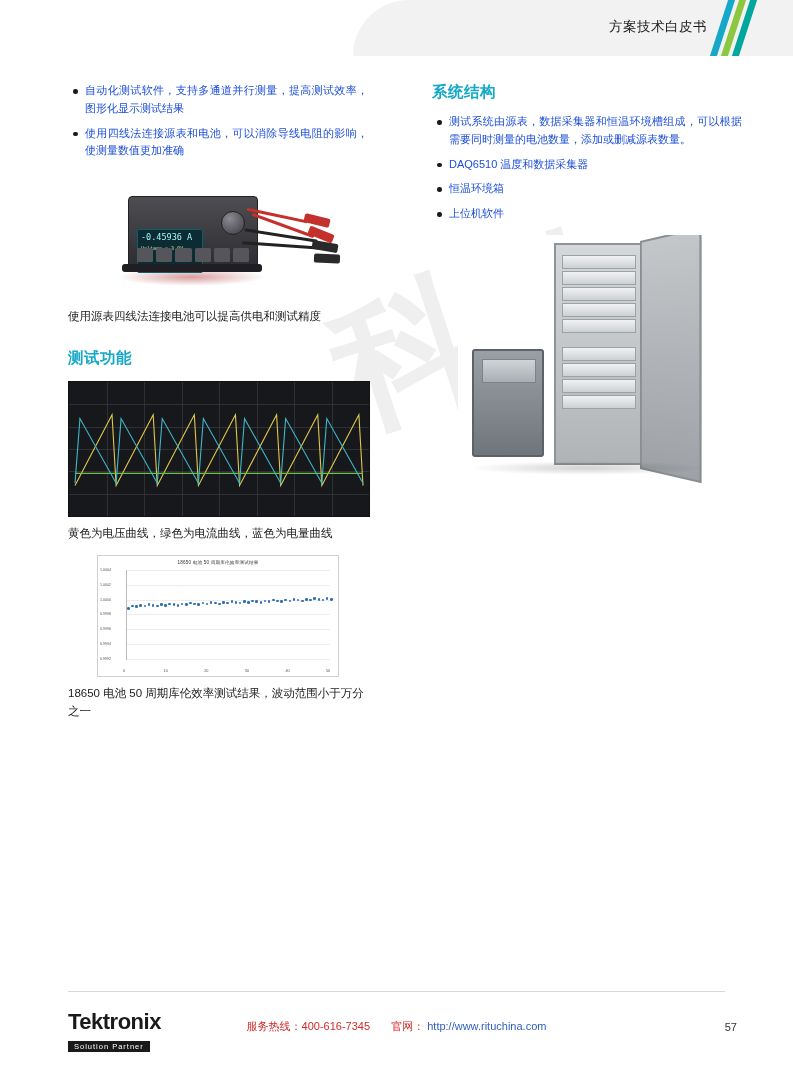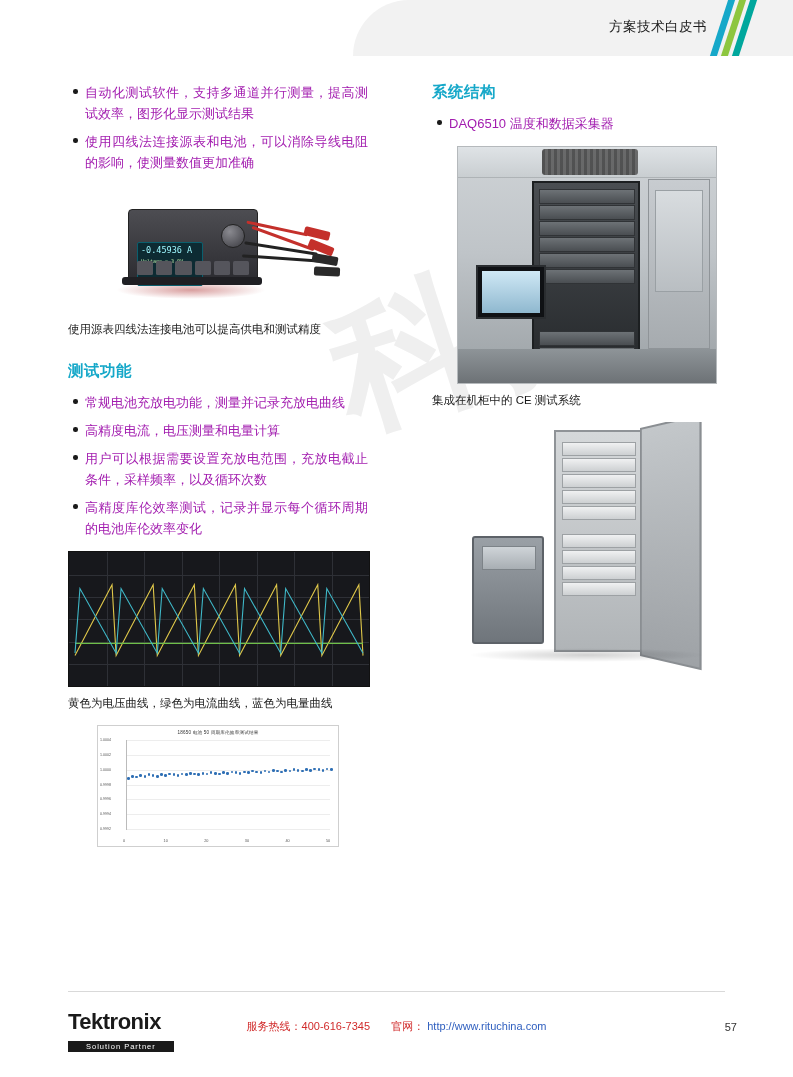--- a/index.html
+++ b/index.html
@@ -94,24 +94,24 @@
   }
   .col-left h2.section { margin-top: 22px; }
 
   ul.bullets {
     margin: 0;
     padding: 0 0 0 17px;
     list-style: none;
   }
   ul.bullets li {
     position: relative;
-    font-size: 13px;
+    font-size: 11px;
     line-height: 1.62;
     margin-bottom: 7px;
-    color: #a21caf;
+    color: #1d4ed8;
     text-align: justify;
   }
   ul.bullets li::before {
     content: "";
     position: absolute;
     left: -12px;
     top: 7px;
     width: 4.5px;
     height: 4.5px;
     border-radius: 50%;
@@ -388,21 +388,21 @@
     font-size: 22px;
     font-weight: bold;
     color: #1a1a1a;
     letter-spacing: -0.5px;
   }
   .logo-sub {
     font-size: 7.5px;
     color: #ffffff;
     background: #1a1a1a;
     display: inline-block;
-    padding: 1px 18px;
+    padding: 1px 6px;
     margin-top: 2px;
     letter-spacing: 1px;
   }
   .footer-center {
     position: absolute;
     left: 0; right: 0; top: 28px;
     text-align: center;
     font-size: 11px;
   }
   .footer-center .hot { color: #d12b2b; }
@@ -462,26 +462,20 @@
       <div class="lead lead-blk-2"></div>
       <div class="clip clip-r1"></div>
       <div class="clip clip-r2"></div>
       <div class="clip clip-k1"></div>
       <div class="clip clip-k2"></div>
     </div>
     <p class="caption">使用源表四线法连接电池可以提高供电和测试精度</p>
   </div>
 
   <h2 class="section">测试功能</h2>
-  <ul class="bullets">
-    <li>常规电池充放电功能，测量并记录充放电曲线</li>
-    <li>高精度电流，电压测量和电量计算</li>
-    <li>用户可以根据需要设置充放电范围，充放电截止条件，采样频率，以及循环次数</li>
-    <li>高精度库伦效率测试，记录并显示每个循环周期的电池库伦效率变化</li>
-  </ul>
 
   <div class="figure">
     <div class="fig-darkchart" id="darkchart">
         <div class="gridline-v" style="left: 37.5px;"></div>
         <div class="gridline-v" style="left: 75px;"></div>
         <div class="gridline-v" style="left: 112.5px;"></div>
         <div class="gridline-v" style="left: 150px;"></div>
         <div class="gridline-v" style="left: 187.5px;"></div>
         <div class="gridline-v" style="left: 225px;"></div>
         <div class="gridline-v" style="left: 262.5px;"></div>
@@ -568,51 +562,35 @@
         <div class="ylab" style="top: 71.3333px;">0.9996</div>
         <div class="ylab" style="top: 86.1667px;">0.9994</div>
         <div class="ylab" style="top: 101px;">0.9992</div>
         <div class="xlab" style="left: 25px;">0</div>
         <div class="xlab" style="left: 65.6px;">10</div>
         <div class="xlab" style="left: 106.2px;">20</div>
         <div class="xlab" style="left: 146.8px;">30</div>
         <div class="xlab" style="left: 187.4px;">40</div>
         <div class="xlab" style="left: 228px;">50</div>
       </div>
+    <p class="caption">18650 电池 50 周期库伦效率测试结果，波动范围小于万分之一</p>
   </div>
 
 </div>
 
 <div class="col col-right">
 
   <h2 class="section">系统结构</h2>
   <ul class="bullets">
+    <li>测试系统由源表，数据采集器和恒温环境槽组成，可以根据需要同时测量的电池数量，添加或删减源表数量。</li>
     <li>DAQ6510 温度和数据采集器</li>
+    <li>恒温环境箱</li>
+    <li>上位机软件</li>
   </ul>
 
-  <div class="figure">
-    <div class="fig-rackphoto">
-      <div class="rp-ceiling"></div>
-      <div class="rp-cables"></div>
-      <div class="rp-door"></div>
-      <div class="rp-rack">
-        <div class="unit" style="top:6px"></div>
-        <div class="unit" style="top:22px"></div>
-        <div class="unit" style="top:38px"></div>
-        <div class="unit" style="top:54px"></div>
-        <div class="unit" style="top:70px"></div>
-        <div class="unit" style="top:86px"></div>
-        <div class="unit" style="top:148px"></div>
-        <div class="unit" style="top:164px"></div>
-      </div>
-      <div class="rp-monitor"></div>
-      <div class="rp-floor"></div>
-    </div>
-    <p class="caption">集成在机柜中的 CE 测试系统</p>
-  </div>
 
 
   <div class="figure">
     <div class="fig-cabinet">
       <div class="cab-body">
         <div class="slot" style="top:10px"></div>
         <div class="slot" style="top:26px"></div>
         <div class="slot" style="top:42px"></div>
         <div class="slot" style="top:58px"></div>
         <div class="slot" style="top:74px"></div>

